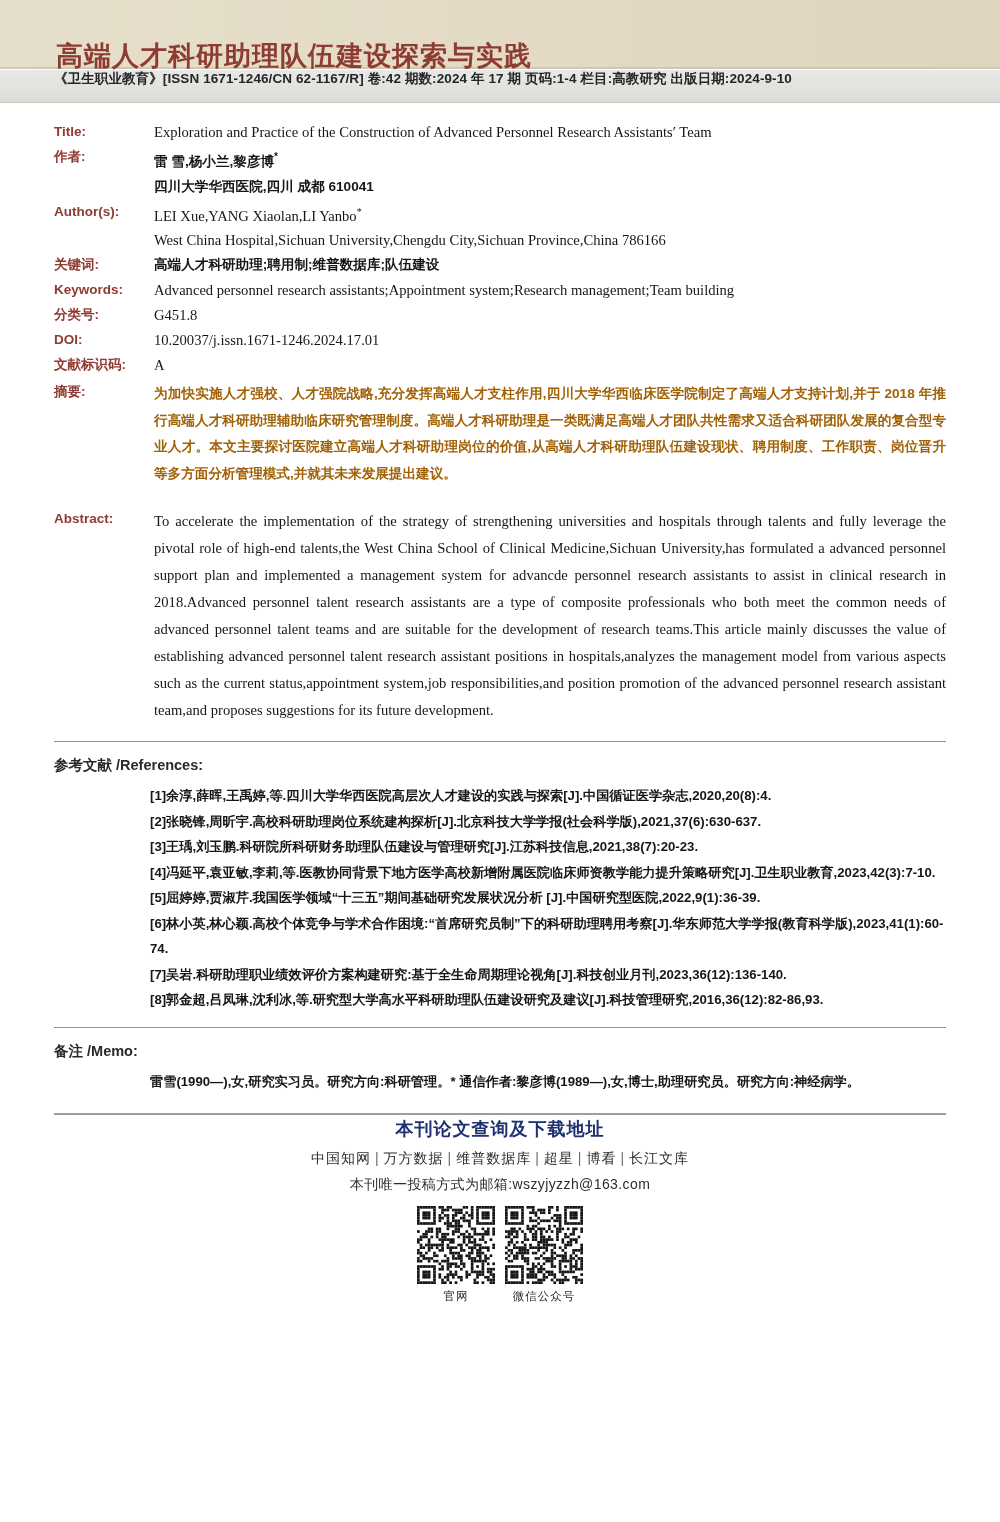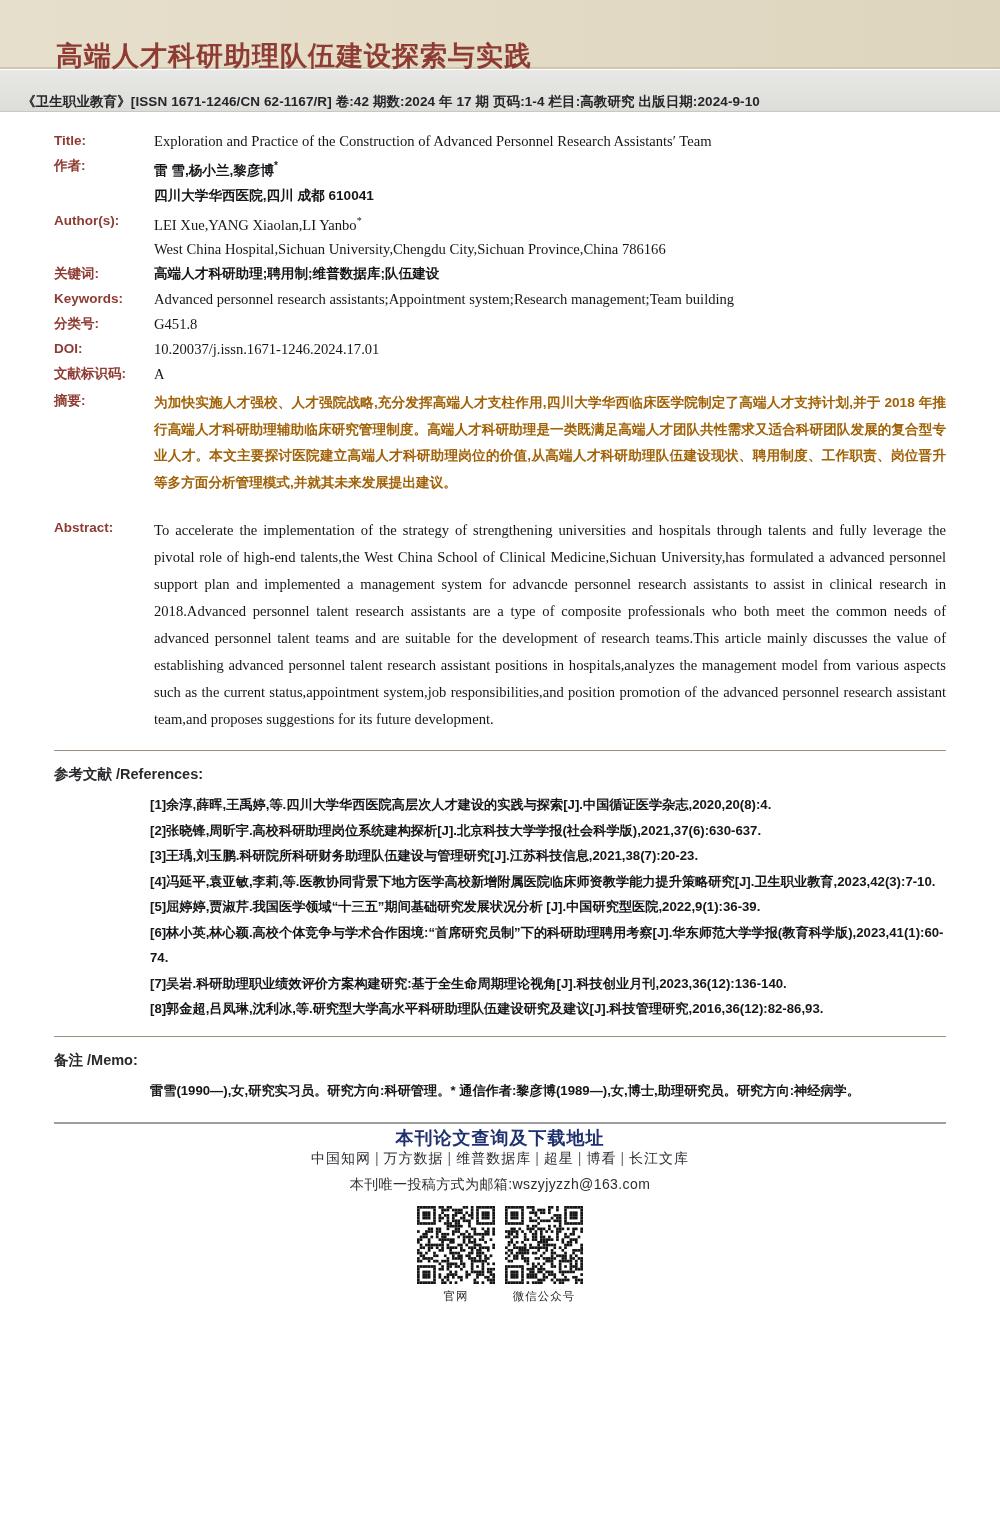--- a/index.html
+++ b/index.html
@@ -27,27 +27,27 @@
     font-family: "Liberation Sans", "DejaVu Sans", sans-serif;
     font-weight: bold;
     font-size: 27px;
     letter-spacing: 1px;
     color: #8e3b33;
     white-space: nowrap;
   }
 
   
   .journal-band {
-    height: 43px;
+    height: 34px;
     background: linear-gradient(to bottom, #e8e8e6 0%, #e2e2df 55%, #dcdcd8 100%);
     border-top: 1px solid #ffffff;
     border-bottom: 1px solid #c9c9c4;
     display: flex;
-    align-items: flex-end;
-    padding-left: 22px;
+    align-items: flex-start;
+    padding-left: 54px;
   }
   .journal-line {
     font-family: "Liberation Sans", "DejaVu Sans", sans-serif;
     font-weight: bold;
     font-size: 13.5px;
     color: #26262a;
     white-space: nowrap;
     letter-spacing: 0.1px;
   }
 
@@ -160,20 +160,21 @@
     padding-top: 2px;
   }
   .footer-title {
     font-family: "Liberation Sans", "DejaVu Sans", sans-serif;
     font-weight: bold;
     font-size: 18px;
     color: #1f3070;
     letter-spacing: 1px;
   }
   .footer-dbs {
+    margin-top: 9px;
     font-family: "Liberation Sans", "DejaVu Sans", sans-serif;
     font-size: 14px;
     color: #2c2c33;
     letter-spacing: 1px;
   }
   .footer-dbs .sep { color: #6b6b72; padding: 0 4px; }
   .footer-mail {
     margin-top: 8px;
     font-family: "Liberation Sans", "DejaVu Sans", sans-serif;
     font-size: 14px;

